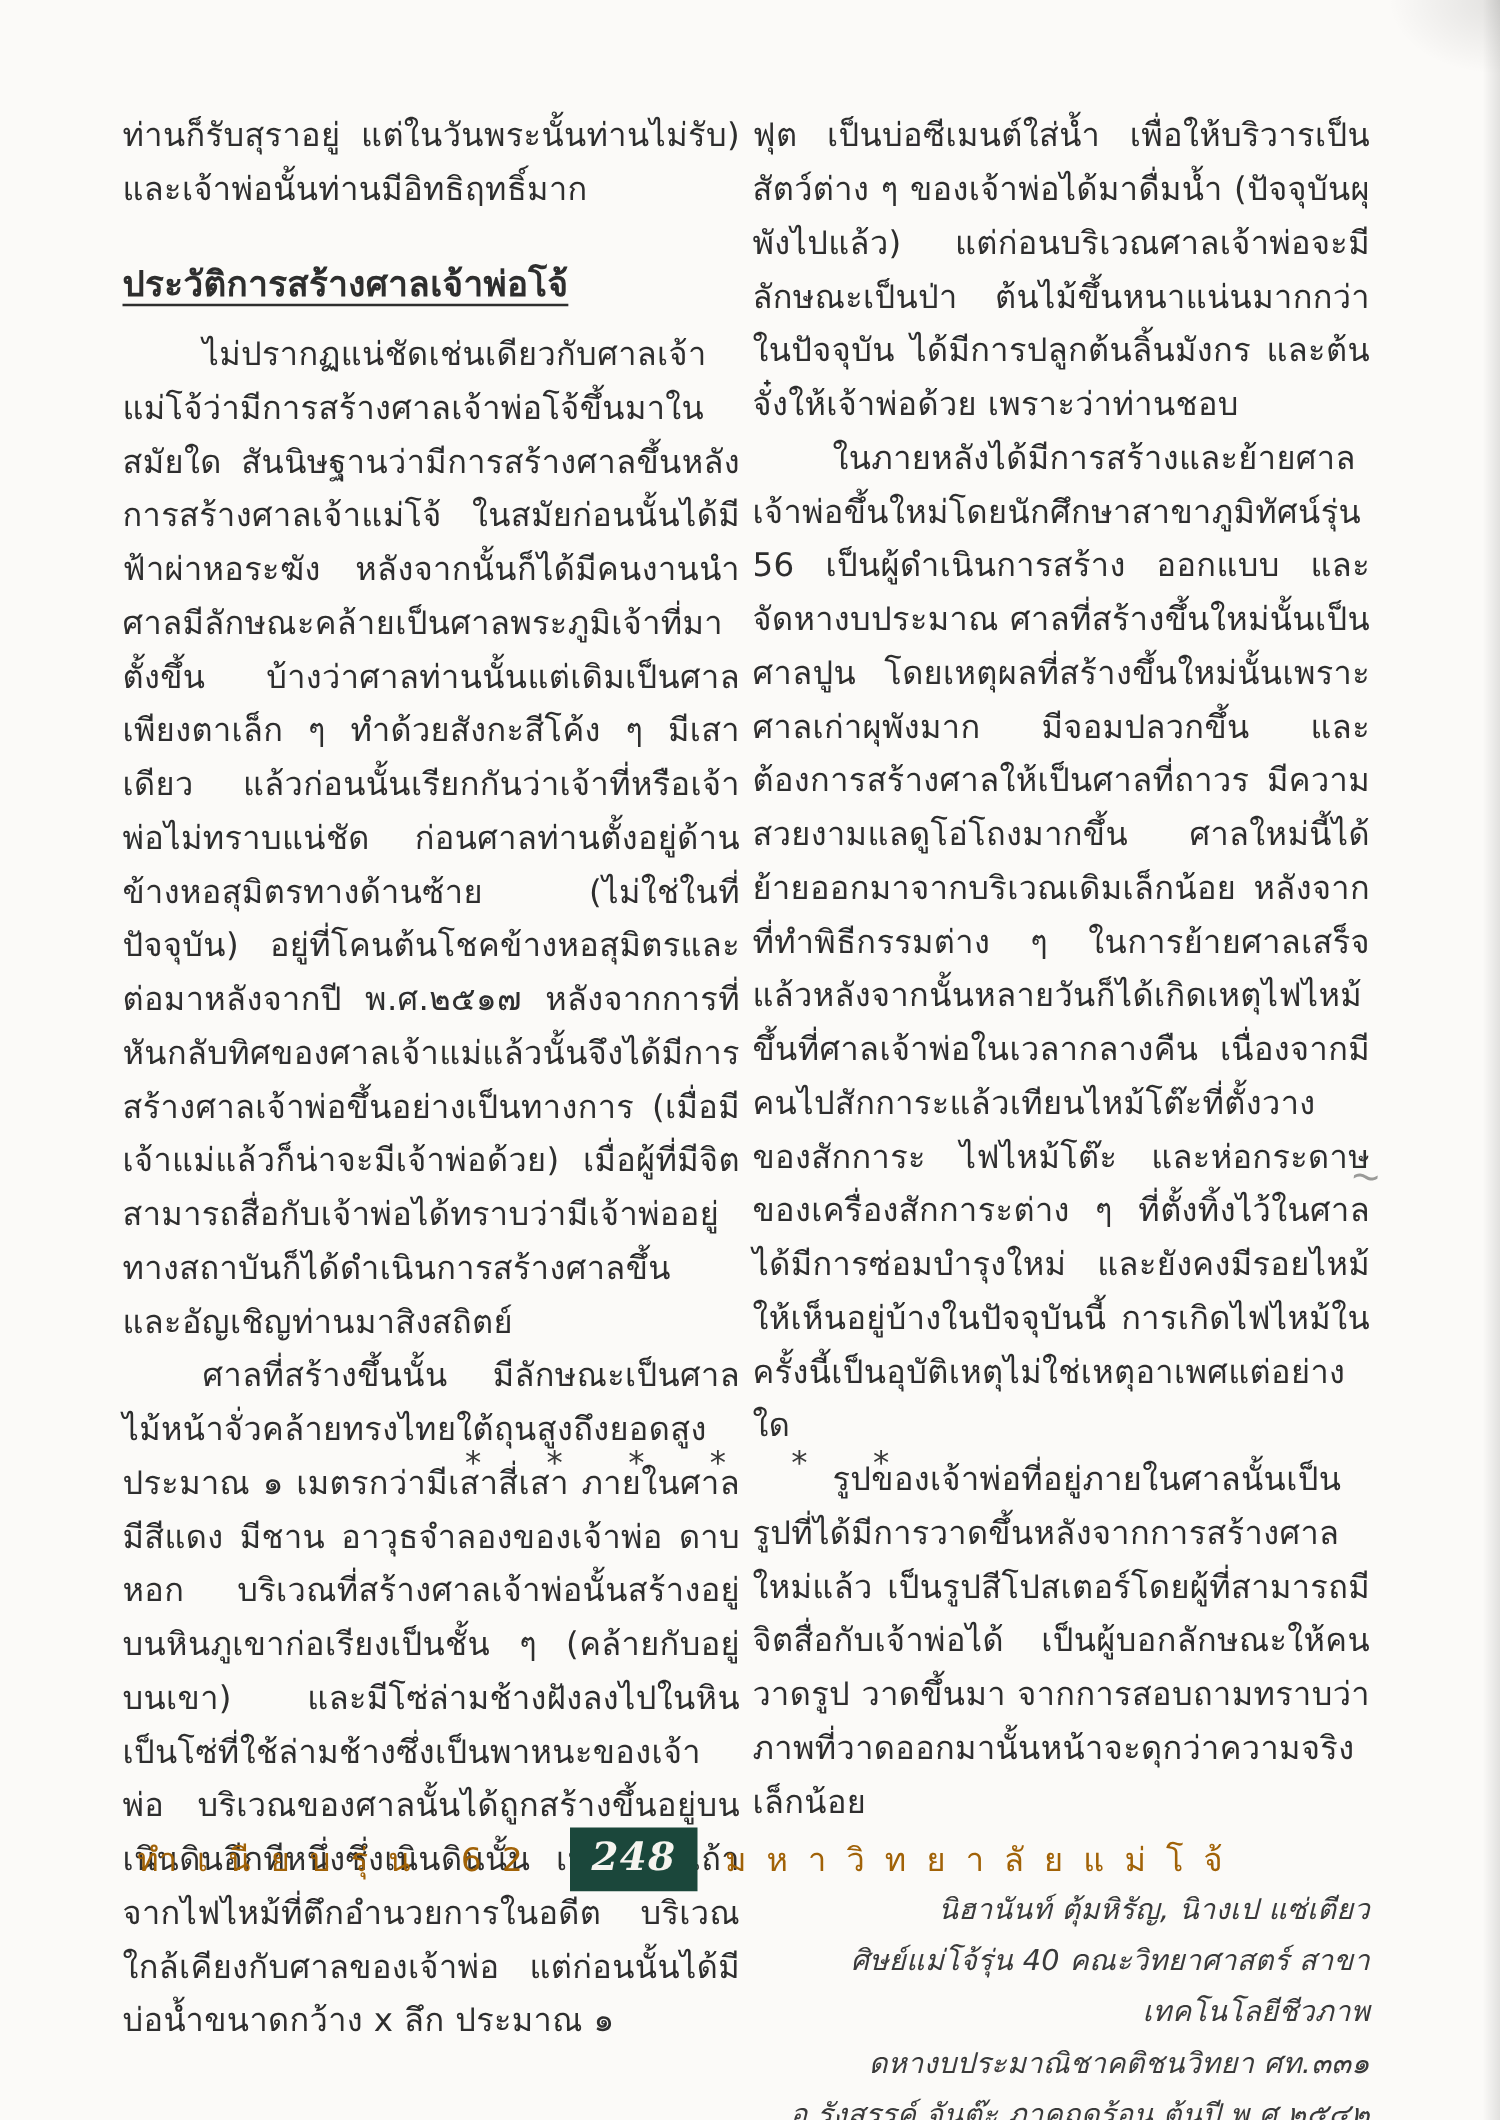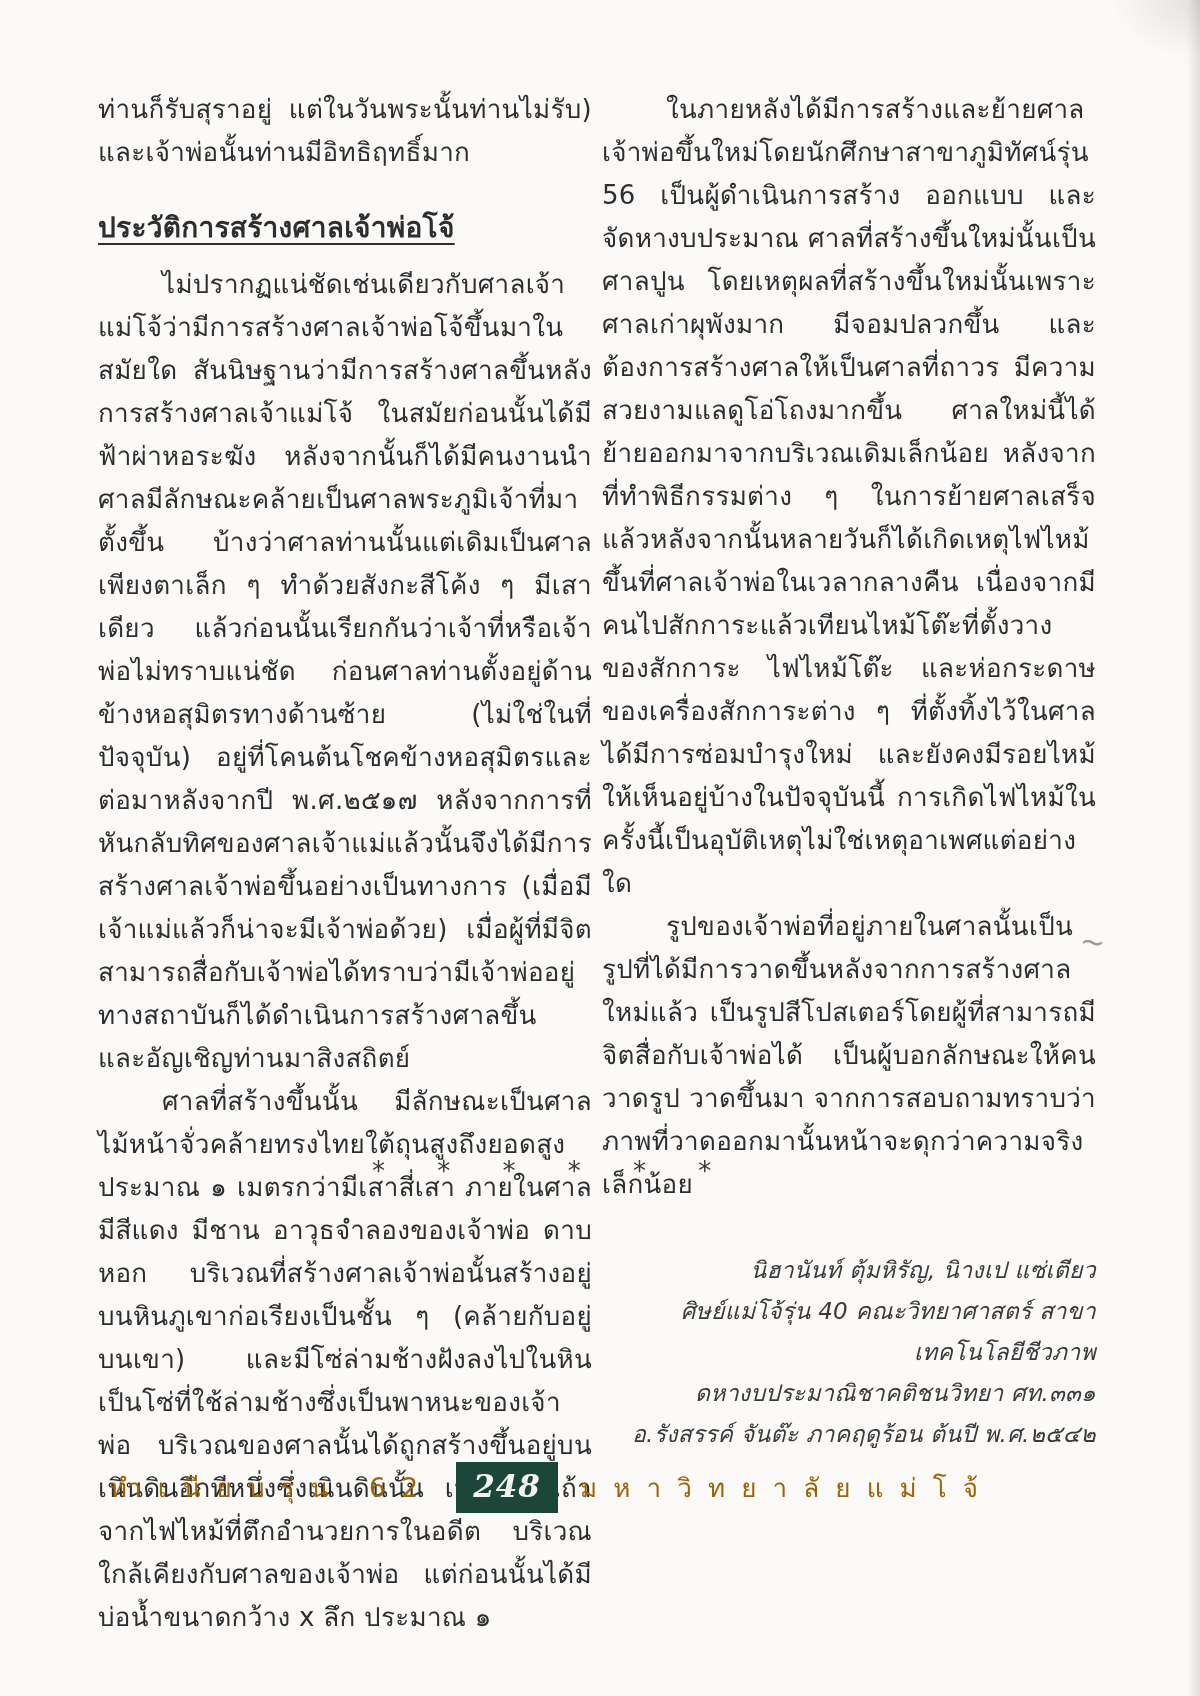--- a/index.html
+++ b/index.html
@@ -106,20 +106,21 @@
 <div class="page">
 
   <div class="column left">
     <p class="para no-indent">ท่านก็รับสุราอยู่ แต่ในวันพระนั้นท่านไม่รับ)  และเจ้าพ่อนั้นท่านมีอิทธิฤทธิ์มาก</p>
     <h2 class="section-heading">ประวัติการสร้างศาลเจ้าพ่อโจ้</h2>
     <p class="para">ไม่ปรากฏแน่ชัดเช่นเดียวกับศาลเจ้าแม่โจ้ว่ามีการสร้างศาลเจ้าพ่อโจ้ขึ้นมาในสมัยใด  สันนิษฐานว่ามีการสร้างศาลขึ้นหลังการสร้างศาลเจ้าแม่โจ้  ในสมัยก่อนนั้นได้มีฟ้าผ่าหอระฆัง  หลังจากนั้นก็ได้มีคนงานนำศาลมีลักษณะคล้ายเป็นศาลพระภูมิเจ้าที่มาตั้งขึ้น  บ้างว่าศาลท่านนั้นแต่เดิมเป็นศาลเพียงตาเล็ก ๆ  ทำด้วยสังกะสีโค้ง ๆ มีเสาเดียว  แล้วก่อนนั้นเรียกกันว่าเจ้าที่หรือเจ้าพ่อไม่ทราบแน่ชัด  ก่อนศาลท่านตั้งอยู่ด้านข้างหอสุมิตรทางด้านซ้าย (ไม่ใช่ในที่ปัจจุบัน)  อยู่ที่โคนต้นโชคข้างหอสุมิตรและต่อมาหลังจากปี พ.ศ.๒๕๑๗  หลังจากการที่หันกลับทิศของศาลเจ้าแม่แล้วนั้นจึงได้มีการสร้างศาลเจ้าพ่อขึ้นอย่างเป็นทางการ  (เมื่อมีเจ้าแม่แล้วก็น่าจะมีเจ้าพ่อด้วย)  เมื่อผู้ที่มีจิตสามารถสื่อกับเจ้าพ่อได้ทราบว่ามีเจ้าพ่ออยู่ทางสถาบันก็ได้ดำเนินการสร้างศาลขึ้น  และอัญเชิญท่านมาสิงสถิตย์</p>
     <p class="para">ศาลที่สร้างขึ้นนั้น  มีลักษณะเป็นศาลไม้หน้าจั่วคล้ายทรงไทยใต้ถุนสูงถึงยอดสูงประมาณ ๑ เมตรกว่ามีเสาสี่เสา  ภายในศาลมีสีแดง  มีชาน  อาวุธจำลองของเจ้าพ่อ ดาบ หอก  บริเวณที่สร้างศาลเจ้าพ่อนั้นสร้างอยู่บนหินภูเขาก่อเรียงเป็นชั้น ๆ (คล้ายกับอยู่บนเขา)  และมีโซ่ล่ามช้างฝังลงไปในหิน  เป็นโซ่ที่ใช้ล่ามช้างซึ่งเป็นพาหนะของเจ้าพ่อ  บริเวณของศาลนั้นได้ถูกสร้างขึ้นอยู่บนเนินดินอีกทีหนึ่งซึ่งเนินดินนั้น  เป็นกองขี้เถ้าจากไฟไหม้ที่ตึกอำนวยการในอดีต  บริเวณใกล้เคียงกับศาลของเจ้าพ่อ  แต่ก่อนนั้นได้มีบ่อน้ำขนาดกว้าง x ลึก ประมาณ ๑</p>
   </div>
 
   <div class="column right">
+    <p class="para no-indent">ฟุต  เป็นบ่อซีเมนต์ใส่น้ำ  เพื่อให้บริวารเป็นสัตว์ต่าง ๆ ของเจ้าพ่อได้มาดื่มน้ำ  (ปัจจุบันผุพังไปแล้ว)  แต่ก่อนบริเวณศาลเจ้าพ่อจะมีลักษณะเป็นป่า  ต้นไม้ขึ้นหนาแน่นมากกว่าในปัจจุบัน  ได้มีการปลูกต้นลิ้นมังกร  และต้นจั๋งให้เจ้าพ่อด้วย  เพราะว่าท่านชอบ</p>
     <p class="para">ในภายหลังได้มีการสร้างและย้ายศาลเจ้าพ่อขึ้นใหม่โดยนักศึกษาสาขาภูมิทัศน์รุ่น 56  เป็นผู้ดำเนินการสร้าง ออกแบบ และจัดหางบประมาณ  ศาลที่สร้างขึ้นใหม่นั้นเป็นศาลปูน  โดยเหตุผลที่สร้างขึ้นใหม่นั้นเพราะศาลเก่าผุพังมาก  มีจอมปลวกขึ้น  และต้องการสร้างศาลให้เป็นศาลที่ถาวร  มีความสวยงามแลดูโอ่โถงมากขึ้น  ศาลใหม่นี้ได้ย้ายออกมาจากบริเวณเดิมเล็กน้อย  หลังจากที่ทำพิธีกรรมต่าง ๆ ในการย้ายศาลเสร็จแล้วหลังจากนั้นหลายวันก็ได้เกิดเหตุไฟไหม้ขึ้นที่ศาลเจ้าพ่อในเวลากลางคืน  เนื่องจากมีคนไปสักการะแล้วเทียนไหม้โต๊ะที่ตั้งวางของสักการะ  ไฟไหม้โต๊ะ  และห่อกระดาษของเครื่องสักการะต่าง ๆ ที่ตั้งทิ้งไว้ในศาล  ได้มีการซ่อมบำรุงใหม่  และยังคงมีรอยไหม้ให้เห็นอยู่บ้างในปัจจุบันนี้  การเกิดไฟไหม้ในครั้งนี้เป็นอุบัติเหตุไม่ใช่เหตุอาเพศแต่อย่างใด</p>
     <p class="para">รูปของเจ้าพ่อที่อยู่ภายในศาลนั้นเป็นรูปที่ได้มีการวาดขึ้นหลังจากการสร้างศาลใหม่แล้ว  เป็นรูปสีโปสเตอร์โดยผู้ที่สามารถมีจิตสื่อกับเจ้าพ่อได้  เป็นผู้บอกลักษณะให้คนวาดรูป  วาดขึ้นมา  จากการสอบถามทราบว่าภาพที่วาดออกมานั้นหน้าจะดุกว่าความจริงเล็กน้อย</p>
     <div class="credits">
       <div class="credits-line">นิฮานันท์  ตุ้มหิรัญ, นิางเป  แซ่เตียว</div>
       <div class="credits-line">ศิษย์แม่โจ้รุ่น 40 คณะวิทยาศาสตร์  สาขาเทคโนโลยีชีวภาพ</div>
       <div class="credits-line">ดหางบประมาณิชาคติชนวิทยา ศท.๓๓๑</div>
       <div class="credits-line">อ.รังสรรค์  จันต๊ะ ภาคฤดูร้อน ต้นปี พ.ศ.๒๕๔๒</div>
     </div>
   </div>
 

